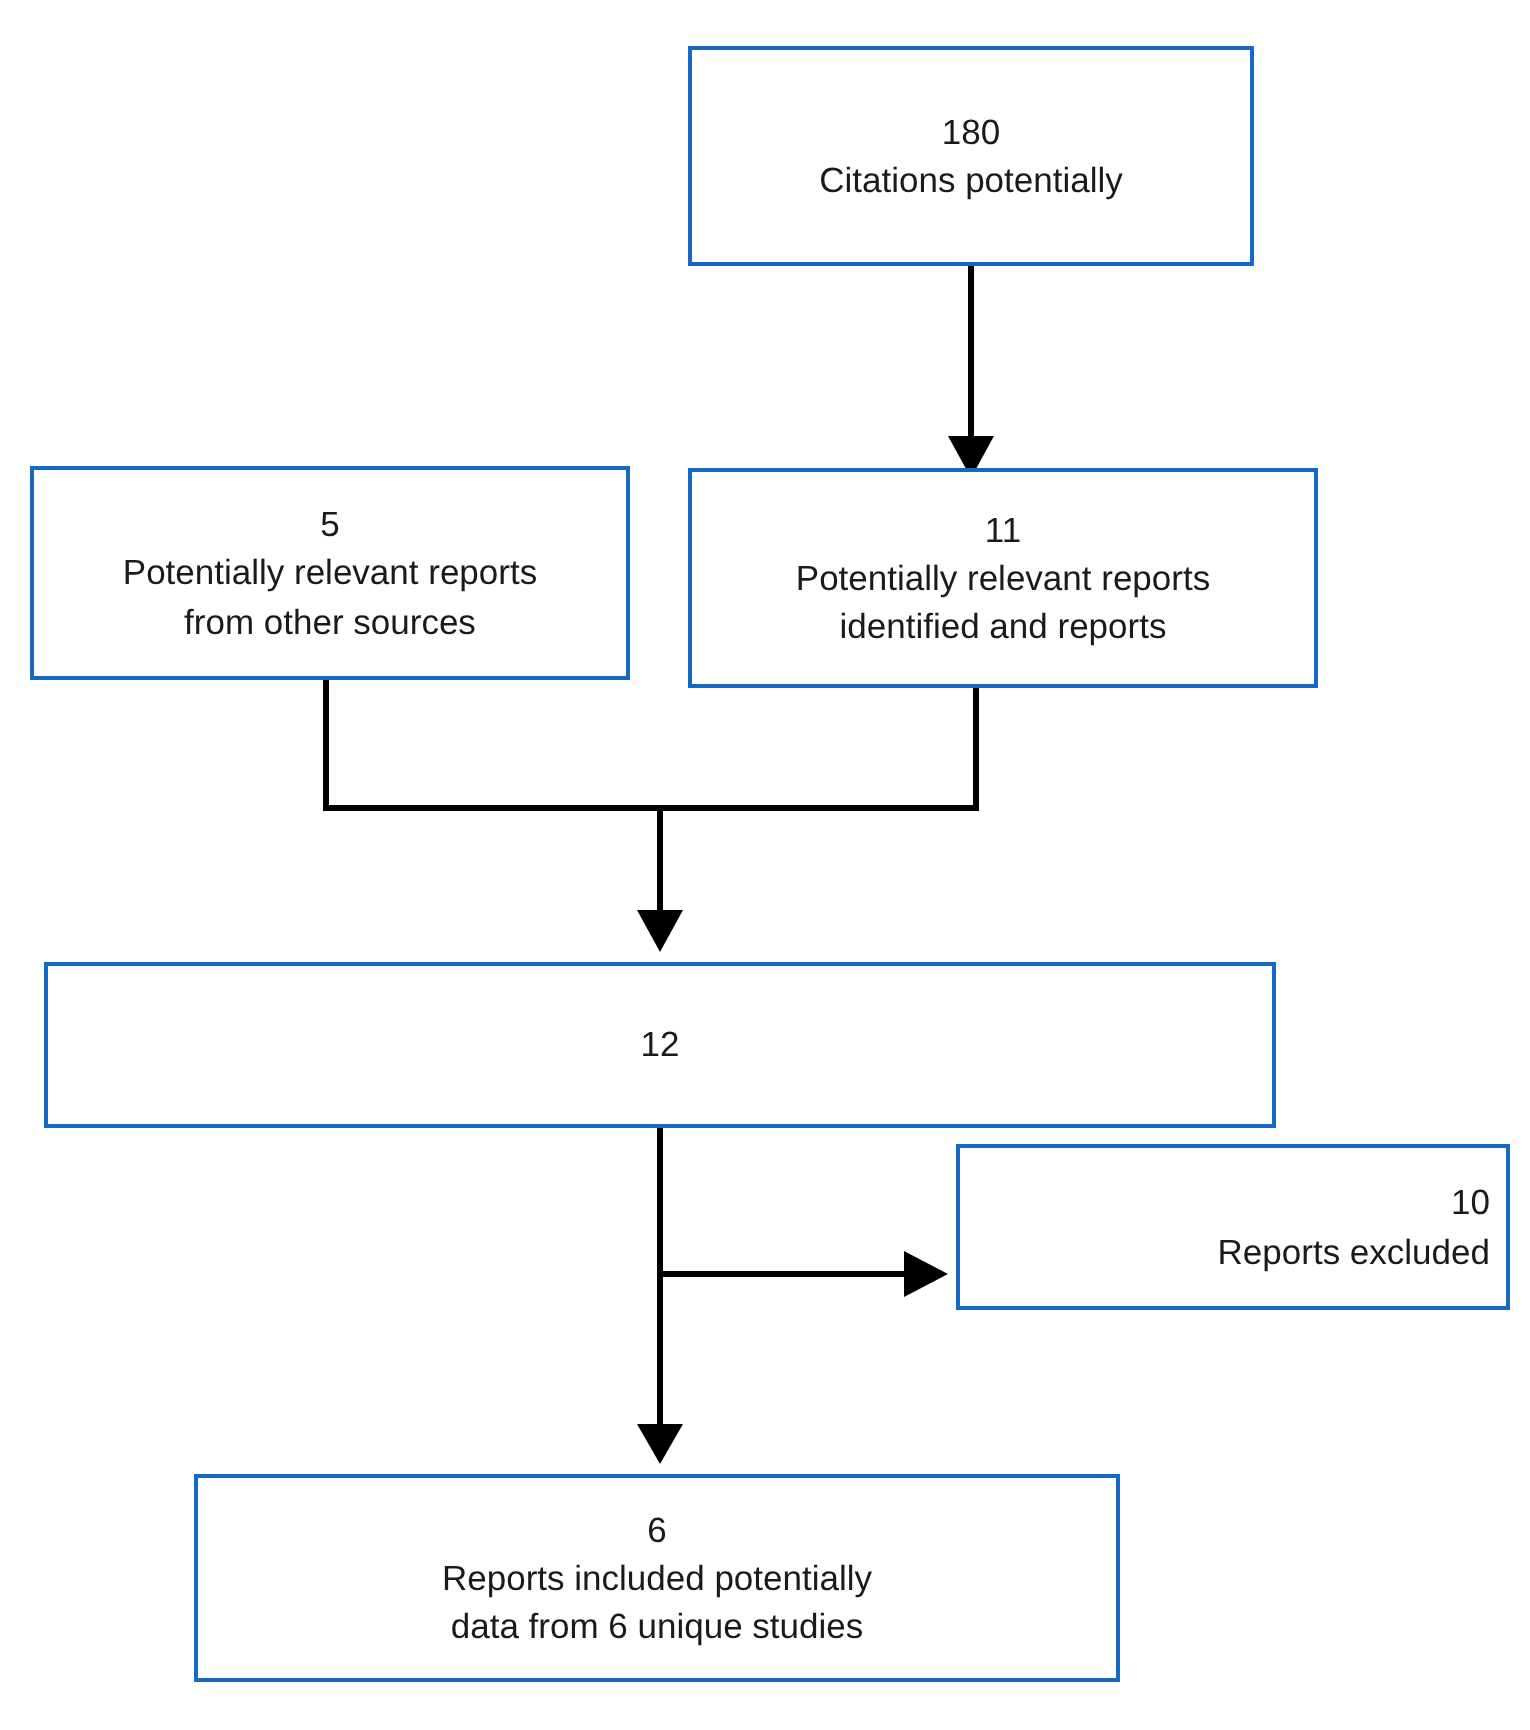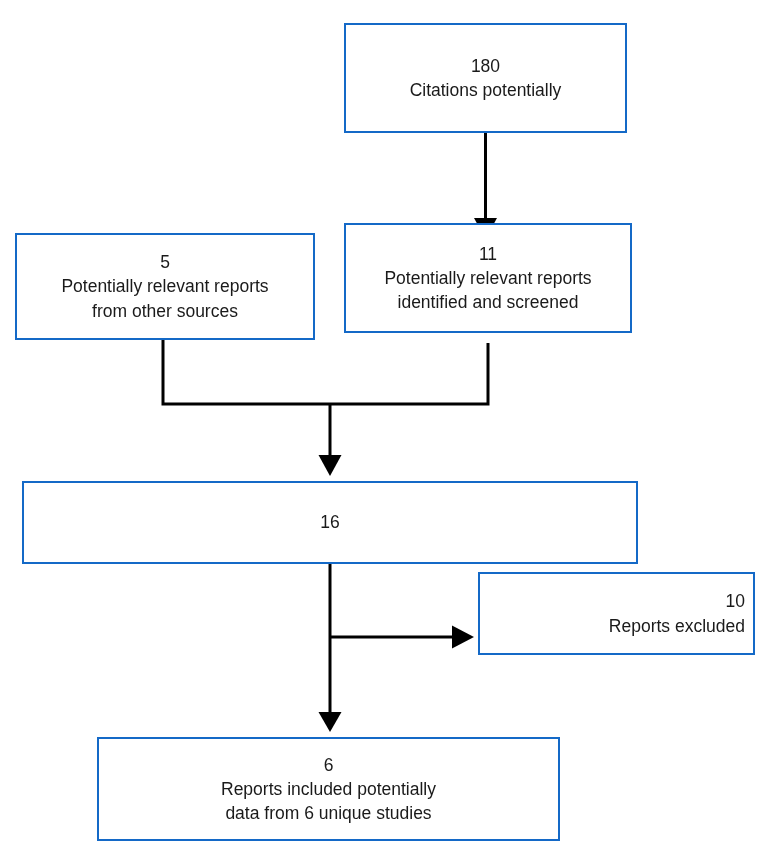--- a/index.html
+++ b/index.html
@@ -91,28 +91,28 @@
     <span class="count">180</span>
     <span class="line">Citations potentially</span>
   </div>
 
   <div class="node" style="left:15px; top:233px; width:300px; height:107px;">
     <span class="count">5</span>
     <span class="line">Potentially relevant reports</span>
     <span class="line">from other sources</span>
   </div>
 
-  <div class="node" style="left:344px; top:223px; width:288px; height:110px;">
+  <div class="node" style="left:344px; top:234px; width:315px; height:110px;">
     <span class="count">11</span>
     <span class="line">Potentially relevant reports</span>
-    <span class="line">identified and screened</span>
+    <span class="line">identified and reports</span>
   </div>
 
   <div class="node" style="left:22px; top:481px; width:616px; height:83px;">
-    <span class="count">16</span>
+    <span class="count">12</span>
   </div>
 
   <div class="node" style="left:478px; top:572px; width:277px; height:83px;align-items:flex-end;">
     <span class="count">10</span>
     <span class="line">Reports excluded</span>
   </div>
 
   <div class="node" style="left:97px; top:737px; width:463px; height:104px;">
     <span class="count">6</span>
     <span class="line">Reports included potentially</span>

